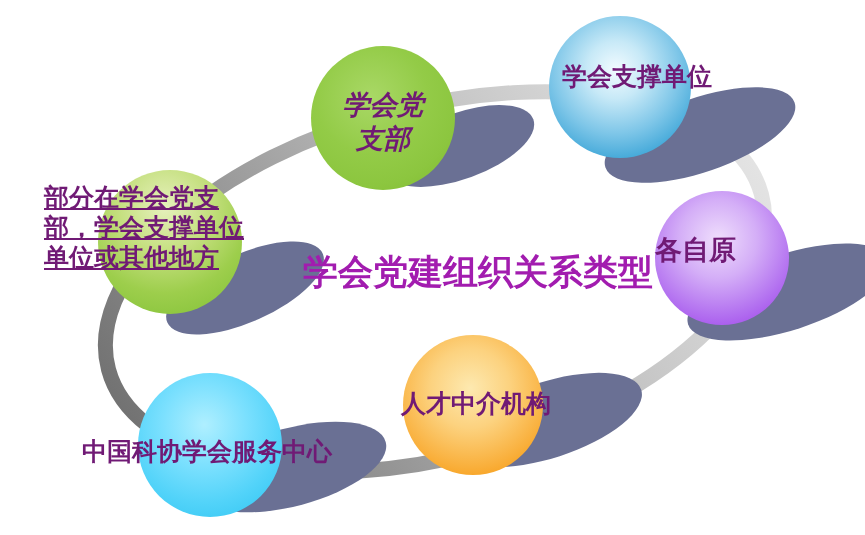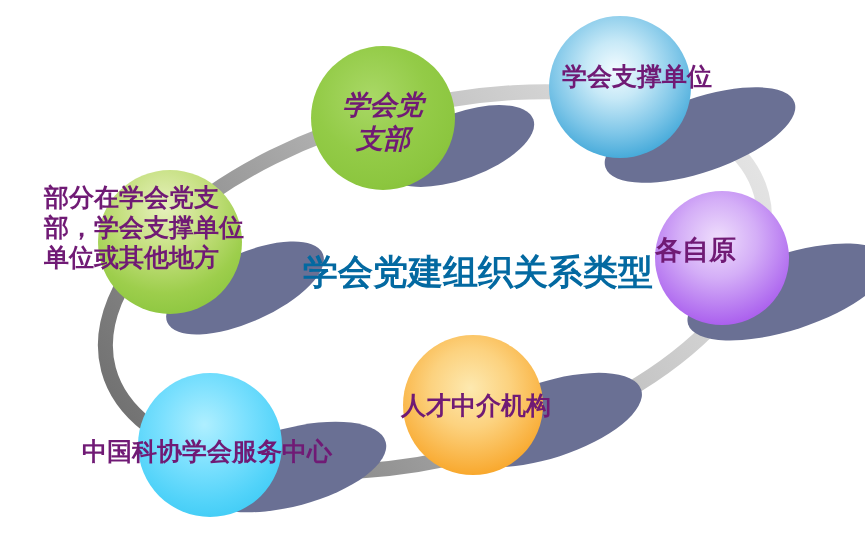--- a/index.html
+++ b/index.html
@@ -44,28 +44,28 @@
     left:403px;top:335px;width:140px;height:140px;
     background:radial-gradient(circle at 48% 38%, #FDE9B0 0%, #FCD27F 35%, #F9AF3B 70%, #F79C14 88%, #EE8C02 100%);
   }
   .sphere-service{
     left:138px;top:373px;width:144px;height:144px;
     background:radial-gradient(circle at 46% 36%, #AFEFFF 0%, #7BE0FE 35%, #52D3F9 65%, #3FCBF5 82%, #24B8EA 100%);
   }
   
   .label-branch {left:311px;top:88px;width:144px;text-align:center;font-size:27px;line-height:34px;font-style:italic;}
   .label-support{left:562px;top:63px;font-size:25px;}
-  .label-partial{left:44px;top:183px;font-size:25px;line-height:30px;}
+  .label-partial{left:44px;top:183px;font-size:25px;line-height:30px;text-decoration:underline;}
   .label-original{left:655px;top:234px;width:134px;text-align:left;font-size:27px;line-height:33px;}
-  .label-talent {left:401px;top:392px;font-size:25px;}
+  .label-talent {left:401px;top:392px;font-size:25px;font-family:Liberation Mono, monospace;}
   .label-service{left:82px;top:438px;font-size:25px;}
   .title{
     position:absolute;left:303px;top:249px;z-index:4;white-space:nowrap;
     font-family:"Liberation Sans","DejaVu Sans",sans-serif;
-    font-weight:800;font-size:35px;color:#0369a1;letter-spacing:0px;
+    font-weight:800;font-size:35px;color:#a21caf;letter-spacing:0px;
   }
 </style>
 </head>
 <body>
 
 <div class="stage">
 
   <svg class="ring" width="865" height="535" viewBox="0 0 865 535" aria-hidden="true">
     <defs>
       <linearGradient id="ringGrad" gradientUnits="userSpaceOnUse" x1="105" y1="390" x2="780" y2="140">

